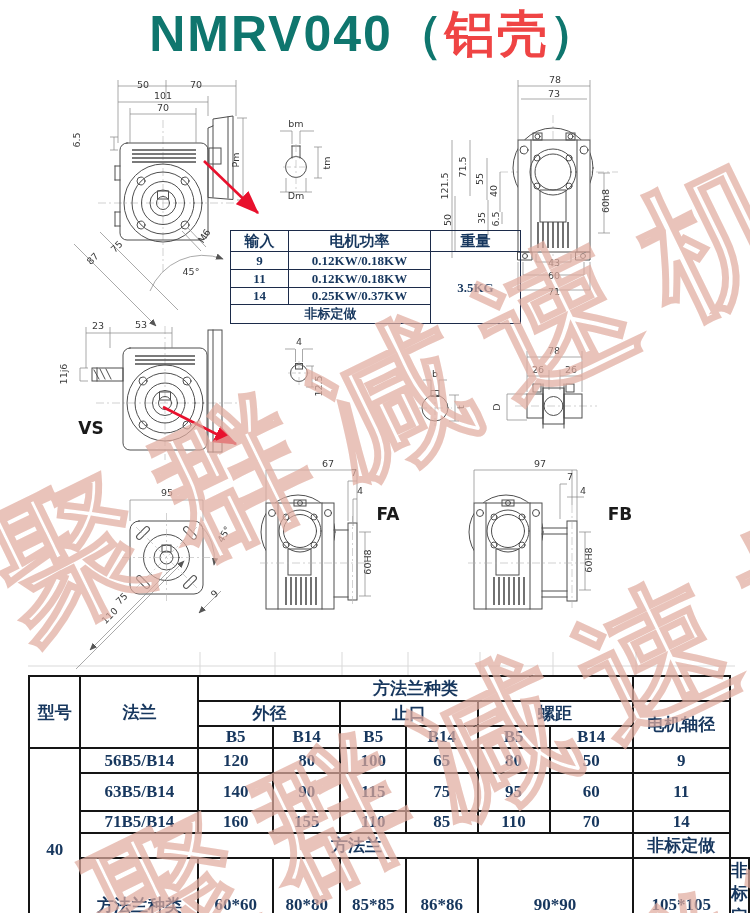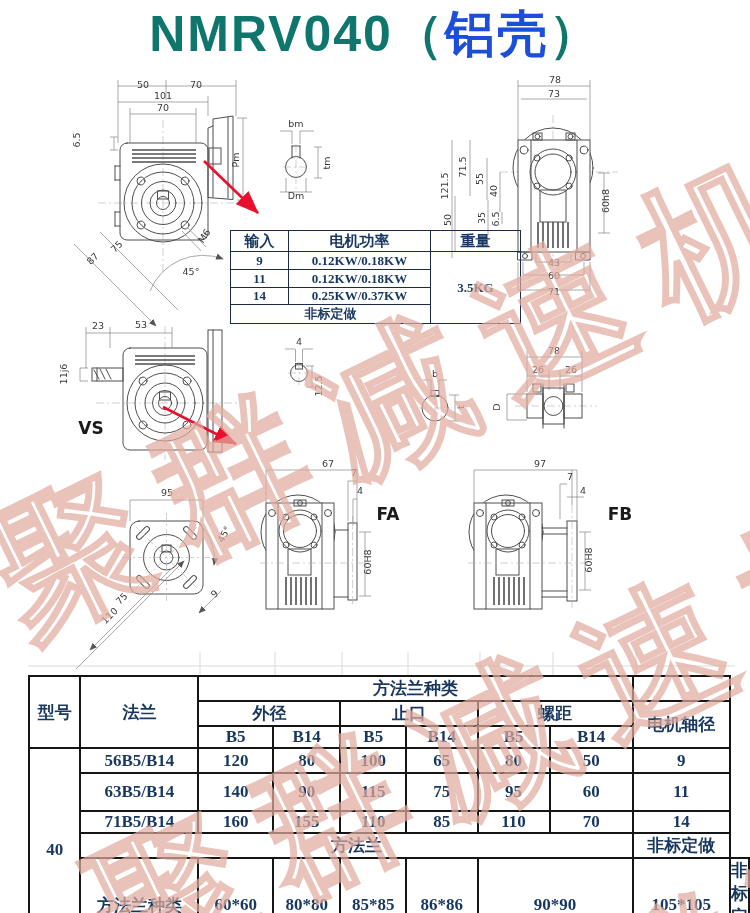--- a/index.html
+++ b/index.html
@@ -10,21 +10,21 @@
       font-family:"DejaVu Serif",serif;font-weight:bold;font-size:150px;letter-spacing:30px;
       color:transparent;-webkit-text-stroke:2.2px rgba(224,172,160,0.72);
       transform-origin:0 0;}
   .wm1{left:-40px;top:500px;transform:rotate(-26deg);}
   .wm2{left:60px;top:840px;transform:rotate(-26deg);}
   .wm3{left:400px;top:1000px;transform:rotate(-26deg);}
   
   .title{position:absolute;left:0;top:0;width:750px;height:70px;z-index:2;
          text-align:center;font-size:50px;font-weight:bold;letter-spacing:2px;line-height:68px;}
   .t-red{color:#0f766e;}
-  .t-blue{color:#1d4ed8;}
+  .t-blue{color:#ef4444;}
   
   svg{position:absolute;left:0;top:0;z-index:1;}
   svg text{font-family:"DejaVu Sans",sans-serif;}
   .ol{stroke:#4f4f4f;stroke-width:1;fill:none;stroke-linecap:square;}
   .olf{stroke:#4f4f4f;stroke-width:1;fill:#fff;}
   .fin{stroke:#4f4f4f;stroke-width:1.6;fill:none;}
   .dl{stroke:#858585;stroke-width:.7;fill:none;}
   .cl{stroke:#b3b3b3;stroke-width:.6;fill:none;stroke-dasharray:8 3 2 3;}
   .grid{stroke:#d9d9d9;stroke-width:1;fill:none;}
   .redl{stroke:#e8112d;stroke-width:2.6;fill:none;}

